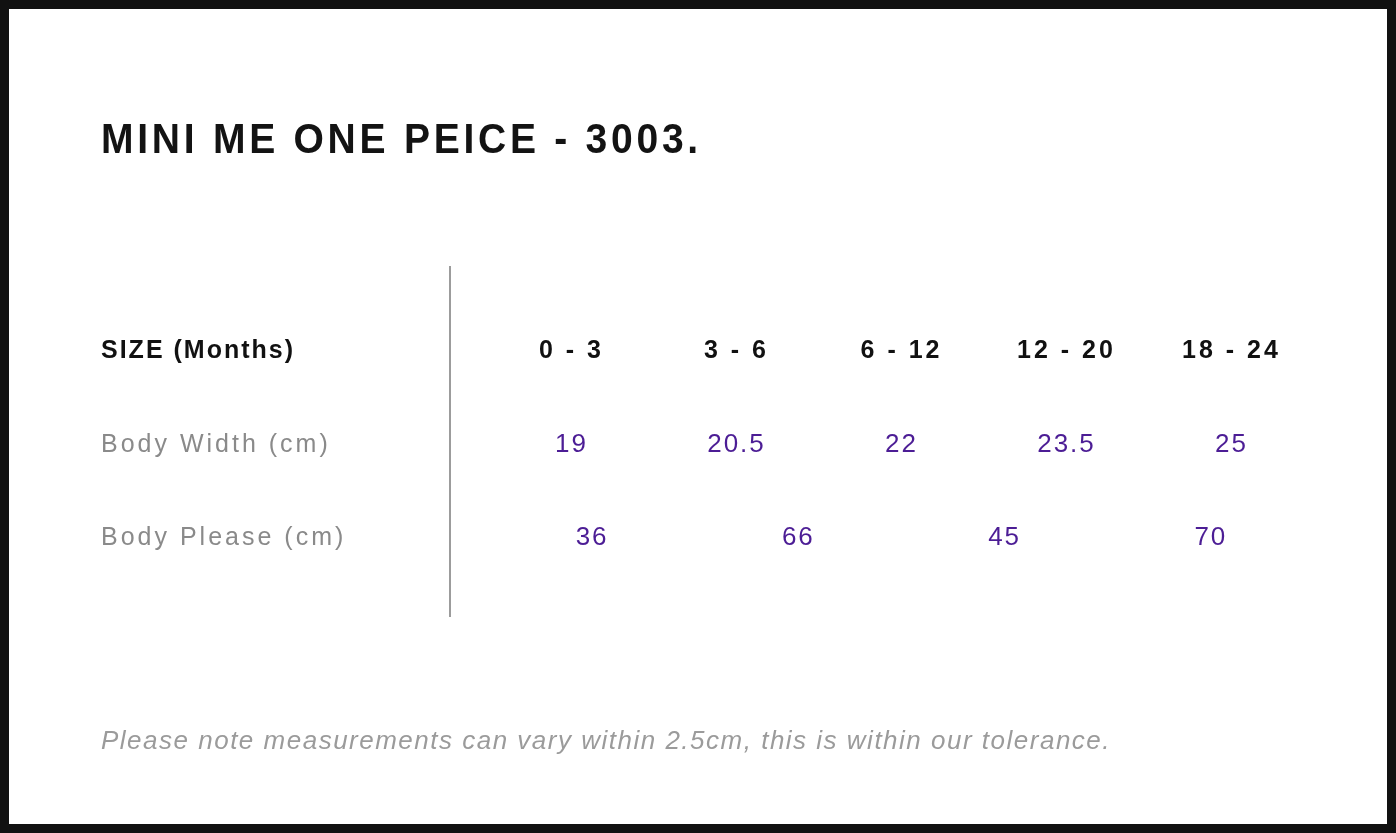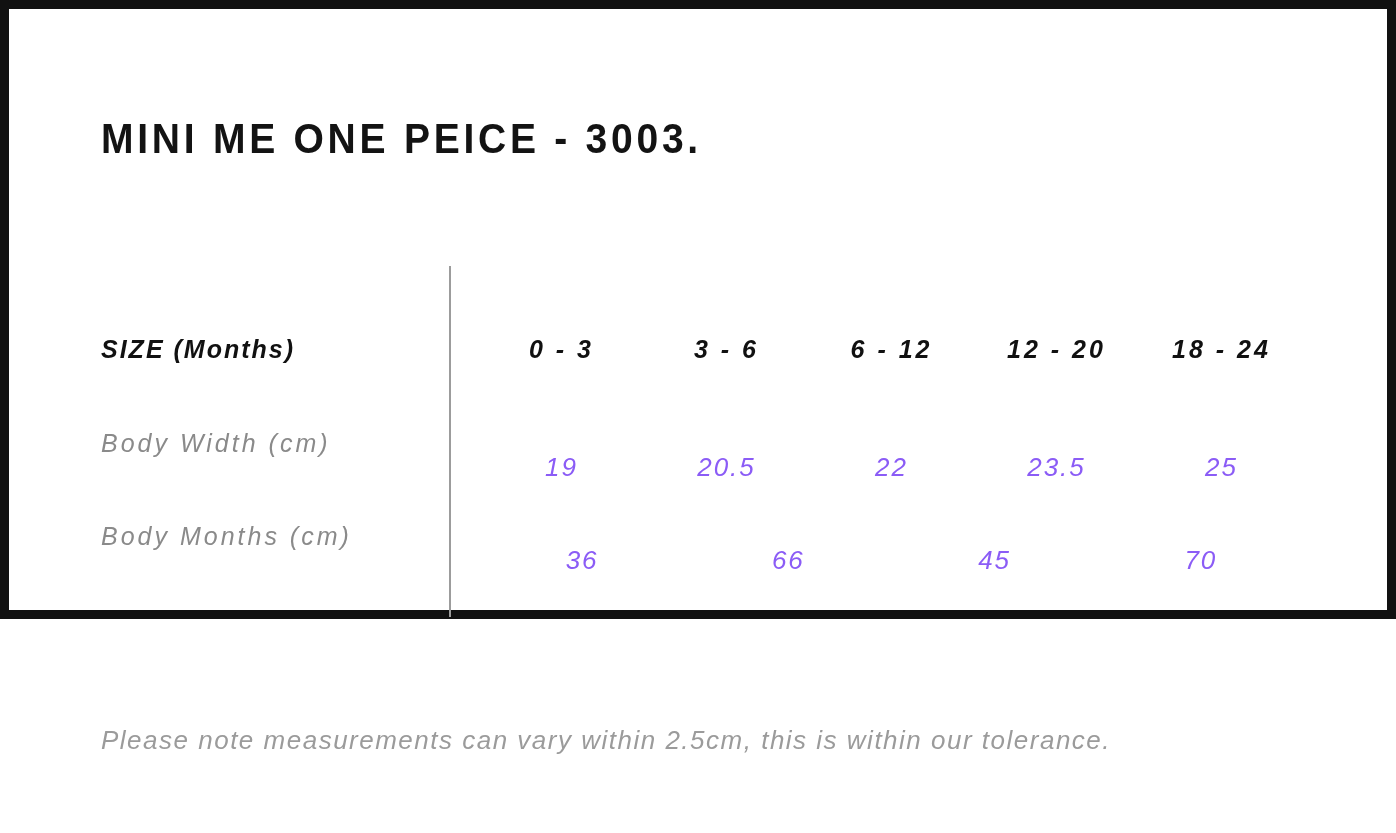--- a/index.html
+++ b/index.html
@@ -4,21 +4,21 @@
 <style>
   * { margin: 0; padding: 0; box-sizing: border-box; }
   html, body { background: #ffffff; }
   body {
     font-family: "Liberation Sans", "DejaVu Sans", sans-serif;
     width: 1396px; height: 833px;
     position: relative;
   }
   .frame {
     position: absolute; inset: 0;
-    width: 1396px; height: 619px;
+    width: 1396px; height: 833px;
     border: 9px solid #111111;
     background: #ffffff;
     padding-left: 36px;
   }
   .page-title {
     position: absolute;
     left: 92px; top: 109px;
     font-size: 42px;
     font-weight: 700;
     color: #131313;
@@ -31,29 +31,28 @@
   .divider {
     position: absolute;
     left: 440px; top: 257px;
     width: 1.5px; height: 351px;
     background: #9c9c9c;
   }
   .row {
     position: absolute; left: 0; right: 0;
     height: 34px; line-height: 34px;
     white-space: nowrap;
-    font-style: italic;
   }
   .row .label {
     position: absolute; left: 92px;
     font-size: 25px;
     letter-spacing: 3px;
   }
   .row .cols {
-    position: absolute; left: 470px; width: 825px;
+    position: absolute; left: 480px; width: 825px;
     display: flex;
   }
   .row .cols > div {
     flex: 1;
     text-align: center;
   }
   .header-row { top: 323px; }
   .header-row .label {
     font-weight: 700;
     color: #111111;
@@ -61,23 +60,22 @@
   }
   .header-row .cols > div {
     font-weight: 700;
     color: #111111;
     font-size: 25px;
     letter-spacing: 3px;
   }
   .data-row .label { color: #8a8a8a; }
   .data-row .cols > div {
     font-size: 26px;
-    color: #8b5cf6;
+    color: #4c1d95;
     letter-spacing: 2px;
-    margin-top: 24px;
   }
   .row-width  { top: 417px; }
   .row-length { top: 510px; }
   .note {
     position: absolute;
     left: 92px; top: 714px;
     height: 34px; line-height: 34px;
     font-size: 26px;
     font-style: italic;
     color: #9b9b9b;
@@ -112,21 +110,21 @@
       <div class="cols">
         <div>19</div>
         <div>20.5</div>
         <div>22</div>
         <div>23.5</div>
         <div>25</div>
       </div>
     </div>
 
     <div class="row data-row row-length">
-      <span class="label">Body Months (cm)</span>
+      <span class="label">Body Please (cm)</span>
       <div class="cols">
         <div>36</div>
         <div>66</div>
         <div>45</div>
         <div>70</div>
       </div>
     </div>
 
   </div>
 

